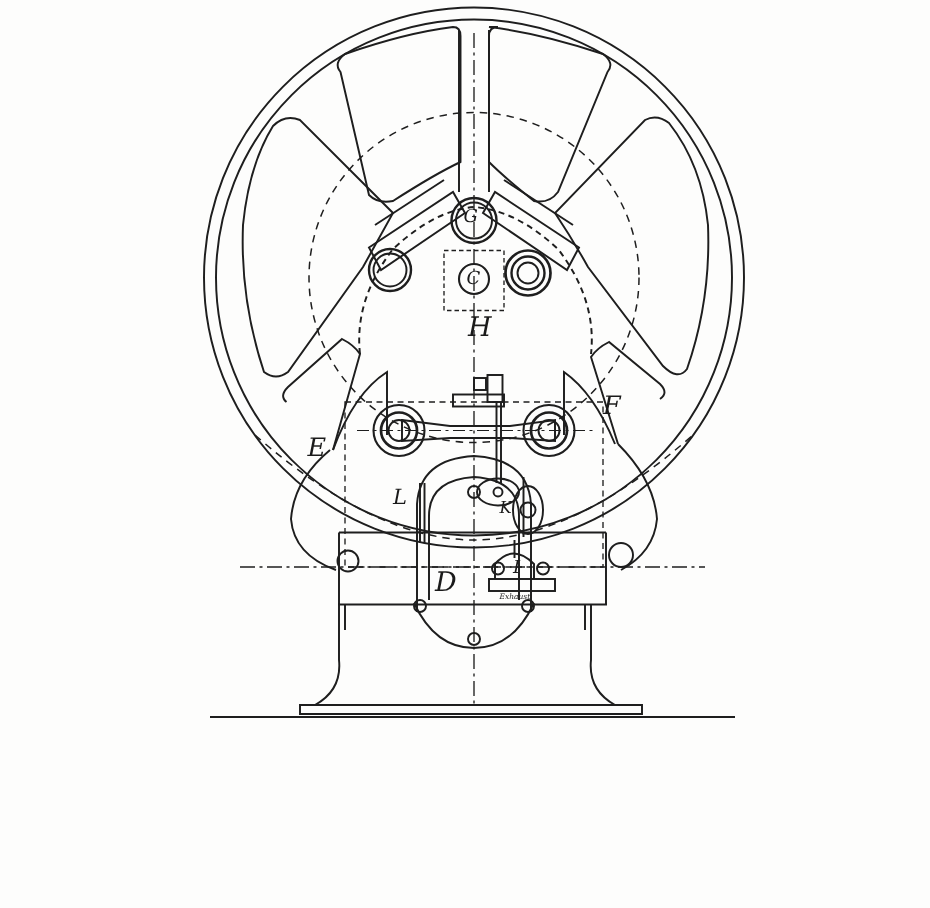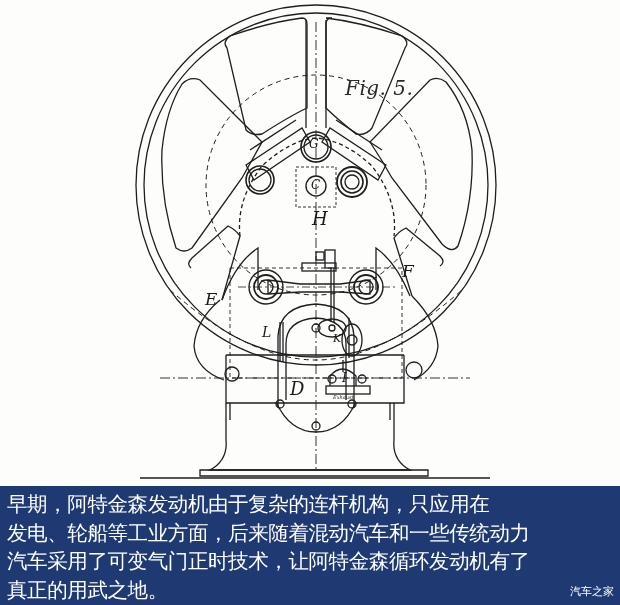--- a/index.html
+++ b/index.html
@@ -156,34 +156,26 @@
         <path d="M 226 403 L 226 440 Q 228 460 210 470 L 410 470 Q 392 460 394 440 L 394 403"></path>
         <path d="M 230 403 L 230 420"></path>
         <path d="M 390 403 L 390 420"></path>
         <path d="M 200 470 L 200 476 L 428 476 L 428 470 Z"></path>
         <line x1="140" y1="478" x2="490" y2="478"></line>
       </g>
 
       <text x="333" y="399" font-family="DejaVu Serif, serif" font-style="italic" font-size="5" fill="#222">Exhaust</text>
     </svg>
 
-    <div class="fig-label">Fig. 5.</div>
 
     <span class="part-label" style="left:309px;top:138px;font-size:12px;">G</span>
     <span class="part-label" style="left:311px;top:179px;font-size:12px;">C</span>
     <span class="part-label" style="left:312px;top:210px;font-size:18px;">H</span>
     <span class="part-label" style="left:205px;top:291px;font-size:17px;">E</span>
     <span class="part-label" style="left:402px;top:263px;font-size:17px;">F</span>
     <span class="part-label" style="left:262px;top:325px;font-size:14px;">L</span>
     <span class="part-label" style="left:333px;top:333px;font-size:11px;">K</span>
     <span class="part-label" style="left:290px;top:380px;font-size:18px;">D</span>
     <span class="part-label" style="left:342px;top:372px;font-size:12px;">I</span>
   </div>
 
-  <div class="caption">
-    <p class="caption-text"><span>早期，阿特金森发动机由于复杂的连杆机构，只应用在</span>
-<span>发电、轮船等工业方面，后来随着混动汽车和一些传统动力</span>
-<span>汽车采用了可变气门正时技术，让阿特金森循环发动机有了</span>
-<span>真正的用武之地。</span></p>
-    <div class="watermark">汽车之家</div>
-  </div>
 
 </div>
 
 </body></html>

